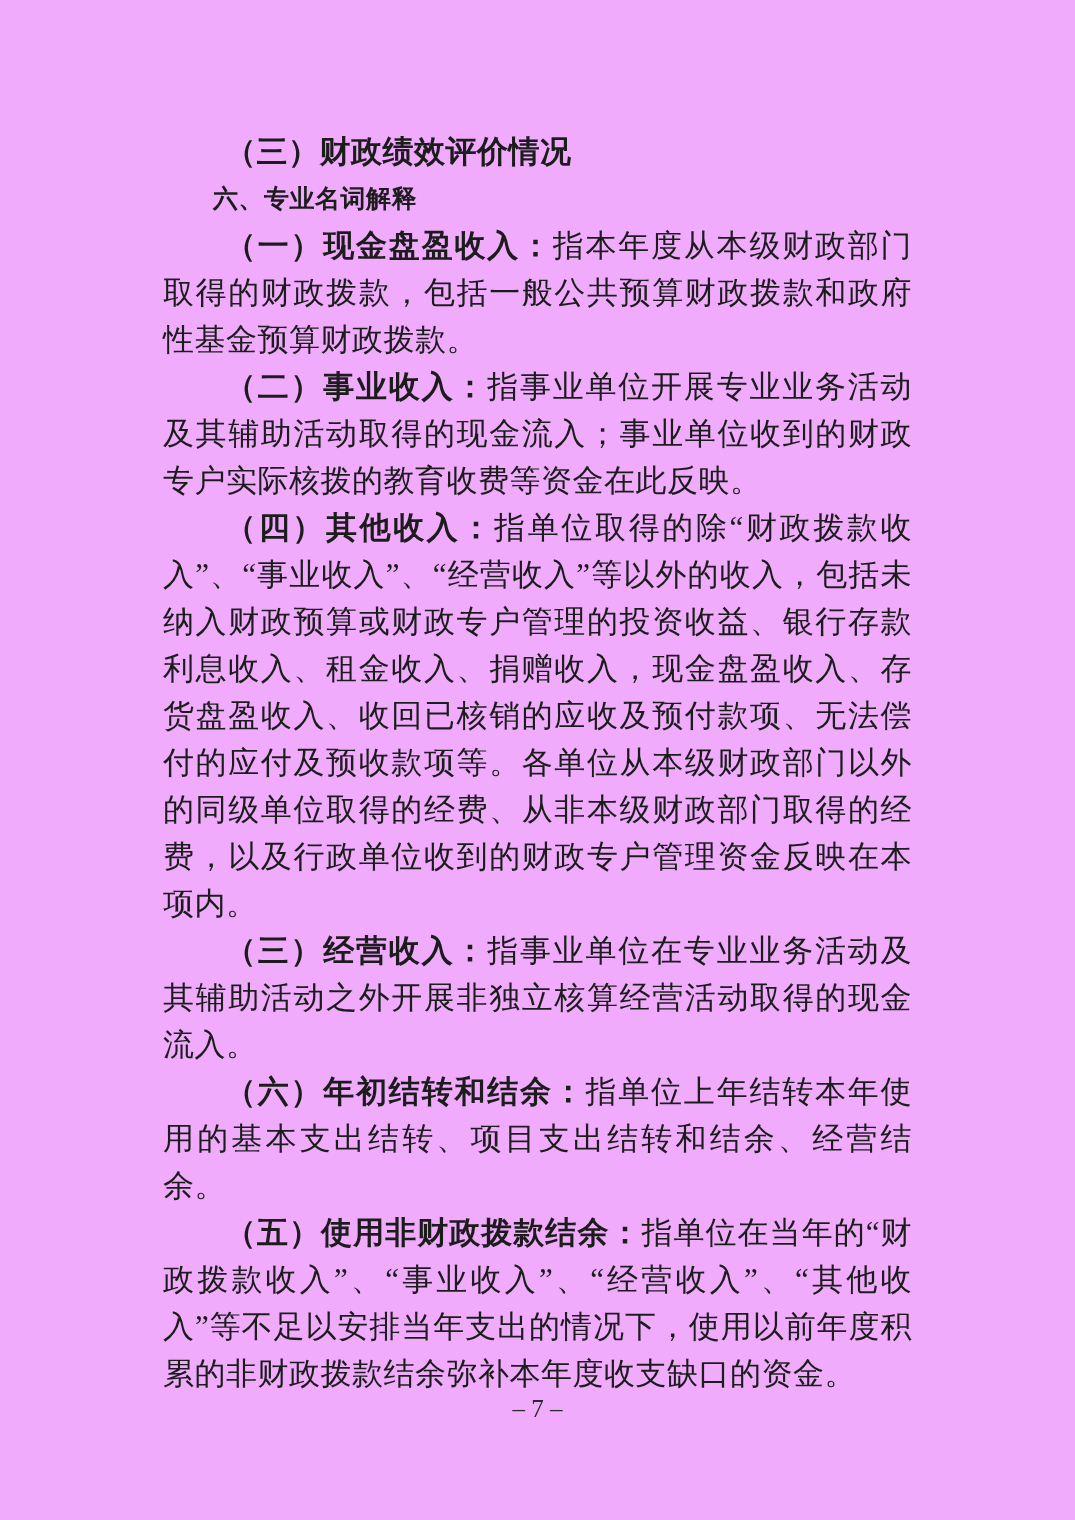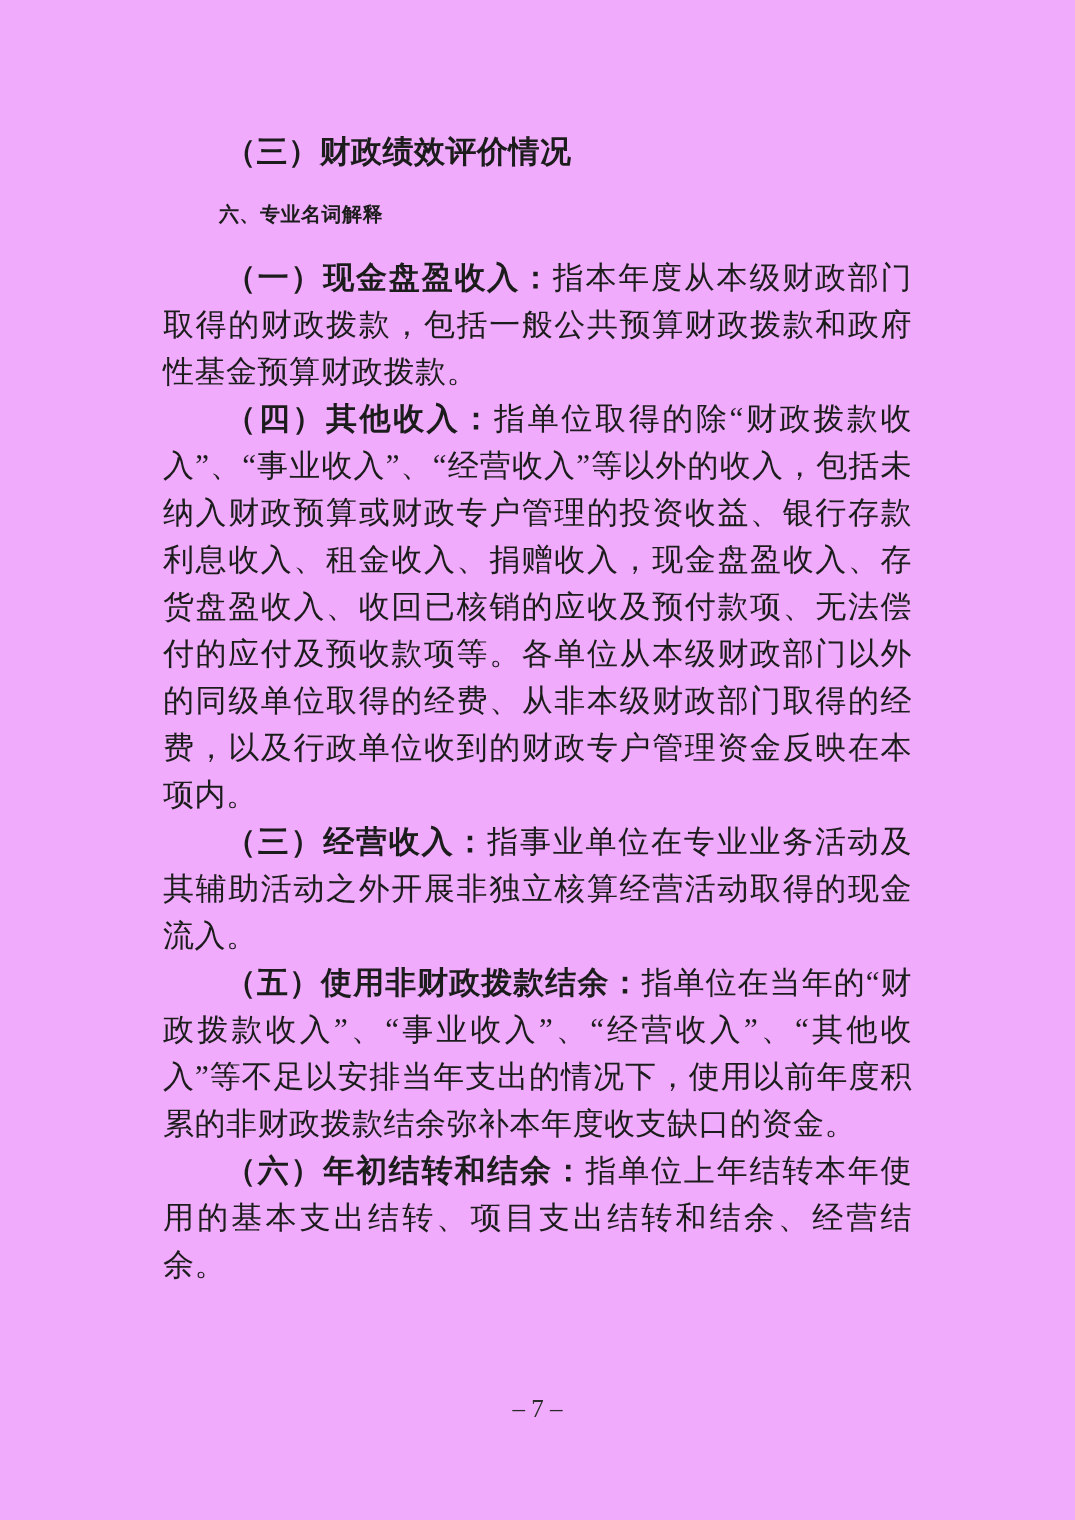--- a/index.html
+++ b/index.html
@@ -28,26 +28,26 @@
   }
   .para {
     margin: 0;
     padding: 0;
     text-indent: 2em;
   }
   .term-title {
     font-weight: bold;
   }
   .heading {
-    margin: 16px;
+    margin: 0;
     padding: 0;
     text-indent: 2em;
     font-family: "Liberation Sans", "DejaVu Sans", sans-serif;
     font-weight: bold;
-    font-size: 20px;
+    font-size: 25px;
     line-height: 47px;
   }
   .lead {
     font-weight: bold;
   }
   .footer {
     position: absolute;
     left: 0;
     top: 1395px;
     width: 100%;
@@ -63,25 +63,26 @@
 <div class="page">
   <div class="content">
 
     <p class="para term-title">（三）财政绩效评价情况</p>
 
 
     <h2 class="heading">六、专业名词解释</h2>
 
     <p class="para"><span class="lead">（一）现金盘盈收入：</span><span>指本年度从本级财政部门取得的财政拨款，包括一般公共预算财政拨款和政府性基金预算财政拨款。</span></p>
 
+    <p class="para"><span class="lead">（二）事业收入：</span><span>指事业单位开展专业业务活动及其辅助活动取得的现金流入；事业单位收到的财政专户实际核拨的教育收费等资金在此反映。</span></p>
 
     <p class="para"><span class="lead">（四）其他收入：</span><span>指单位取得的除“财政拨款收入”、“事业收入”、“经营收入”等以外的收入，包括未纳入财政预算或财政专户管理的投资收益、银行存款利息收入、租金收入、捐赠收入，现金盘盈收入、存货盘盈收入、收回已核销的应收及预付款项、无法偿付的应付及预收款项等。各单位从本级财政部门以外的同级单位取得的经费、从非本级财政部门取得的经费，以及行政单位收到的财政专户管理资金反映在本项内。</span></p>
 
     <p class="para"><span class="lead">（三）经营收入：</span><span>指事业单位在专业业务活动及其辅助活动之外开展非独立核算经营活动取得的现金流入。</span></p>
 
+    <p class="para"><span class="lead">（六）年初结转和结余：</span><span>指单位上年结转本年使用的基本支出结转、项目支出结转和结余、经营结余。</span></p>
+
     <p class="para"><span class="lead">（五）使用非财政拨款结余：</span><span>指单位在当年的“财政拨款收入”、“事业收入”、“经营收入”、“其他收入”等不足以安排当年支出的情况下，使用以前年度积累的非财政拨款结余弥补本年度收支缺口的资金。</span></p>
-
-    <p class="para"><span class="lead">（六）年初结转和结余：</span><span>指单位上年结转本年使用的基本支出结转、项目支出结转和结余、经营结余。</span></p>
 
   </div>
 
   <div class="footer">– 7 –</div>
 </div>
 
 </body></html>

